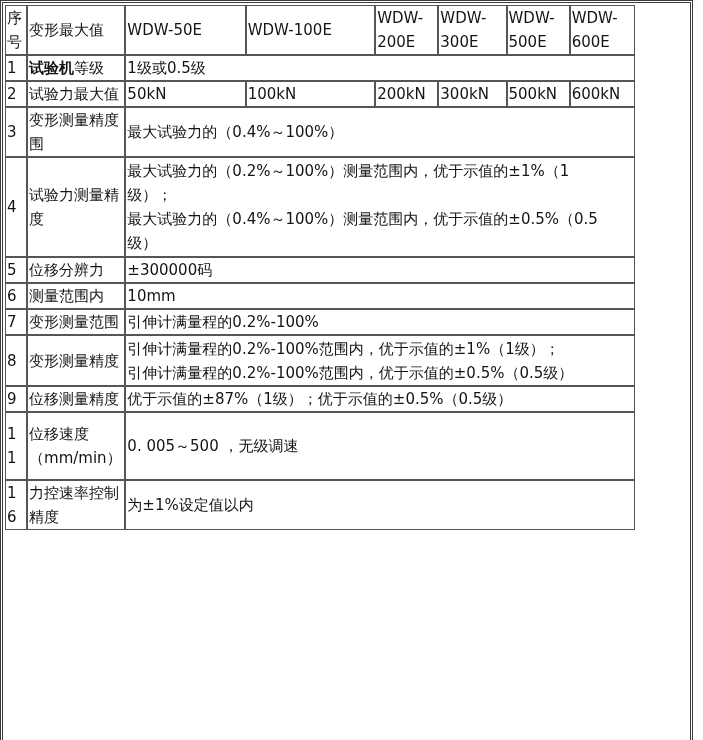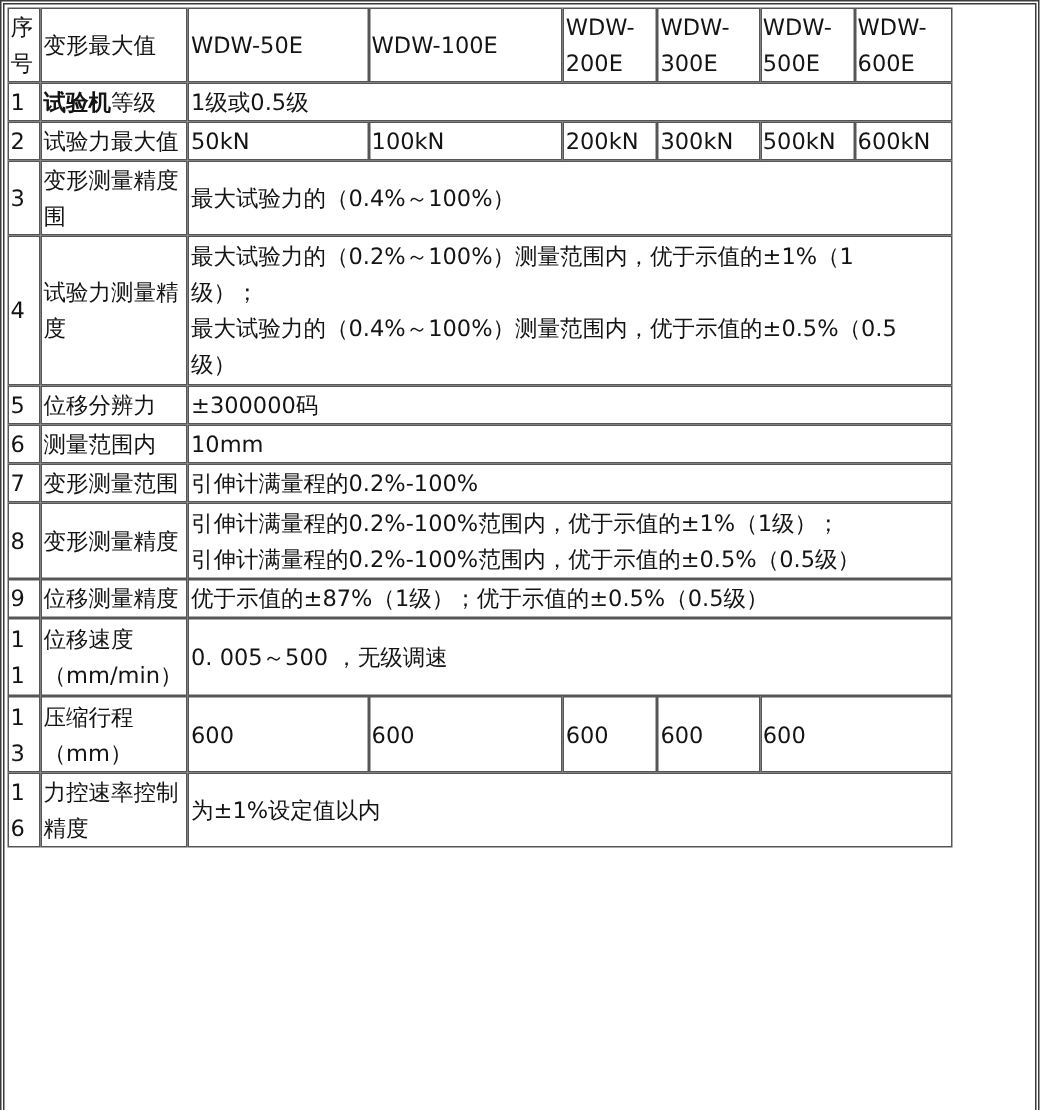--- a/index.html
+++ b/index.html
@@ -121,38 +121,28 @@
 引伸计满量程的0.2%-100%范围内，优于示值的±0.5%（0.5级）</td>
     </tr>
 
     <tr style="height:24px">
       <td>9</td>
       <td>位移测量精度</td>
       <td colspan="6">优于示值的±87%（1级）；优于示值的±0.5%（0.5级）</td>
     </tr>
 
 
-    <tr style="height:52px">
+    <tr style="height:68px">
       <td>11</td>
       <td>位移速度
 （mm/min）</td>
       <td colspan="6">0. 005～500 ，无级调速</td>
     </tr>
 
 
-    <tr style="height:51px">
-      <td>13</td>
-      <td>压缩行程
-（mm）</td>
-      <td>600</td>
-      <td>600</td>
-      <td>600</td>
-      <td>600</td>
-      <td colspan="2">600</td>
-    </tr>
 
 
 
     <tr style="height:44px">
       <td>16</td>
       <td>力控速率控制
 精度</td>
       <td colspan="6">为±1%设定值以内</td>
     </tr>
 

